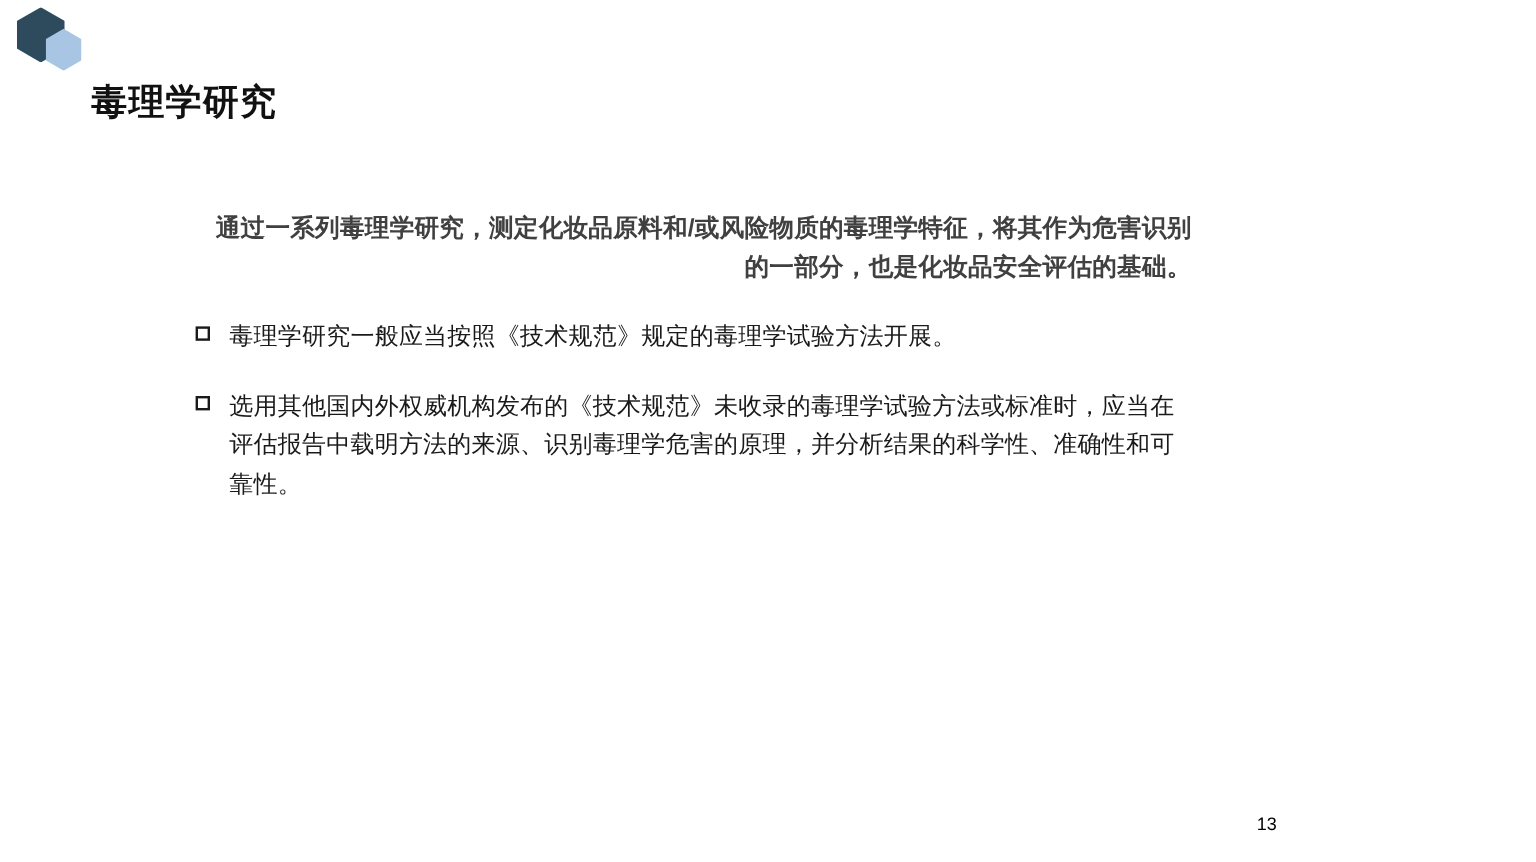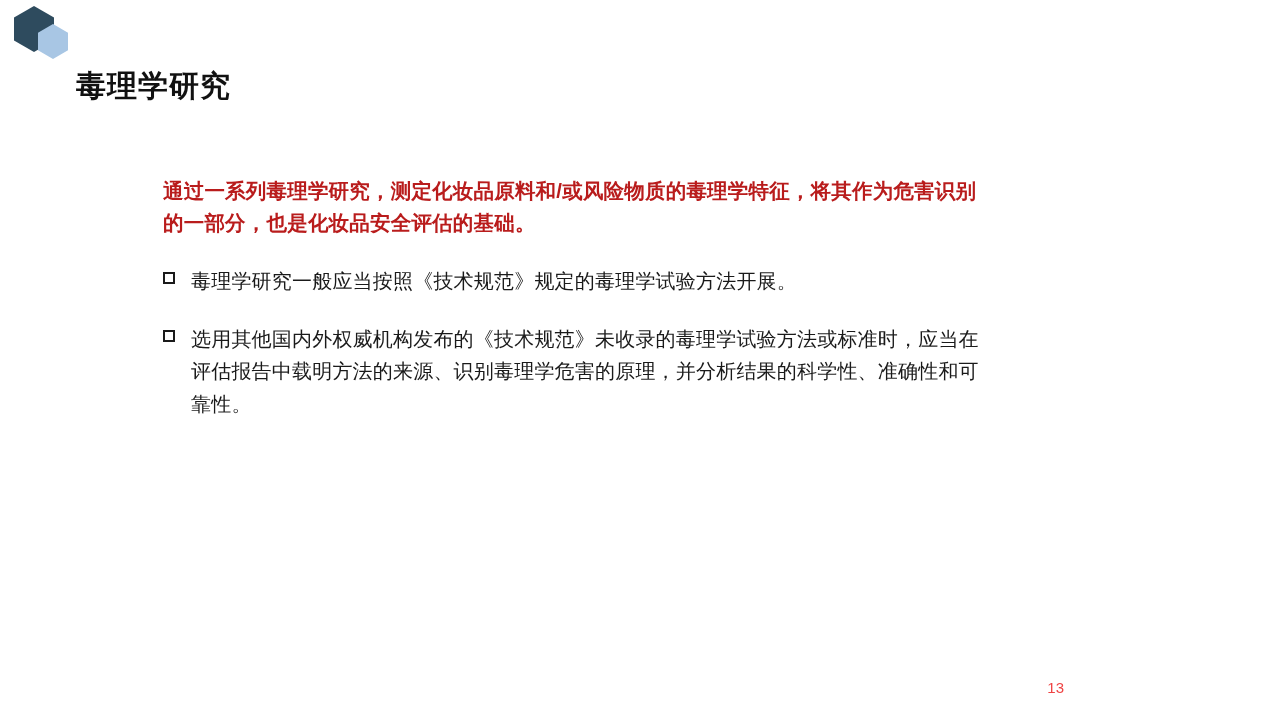--- a/index.html
+++ b/index.html
@@ -69,24 +69,25 @@
   
   .content {
     position: absolute;
     left: 163px;
     top: 175px;
     width: 830px;
   }
   .lead {
     font-size: 20.5px;
     font-weight: bold;
-    color: #b91c1c;
+    color: #404040;
     line-height: 1.55;
     margin: 0 0 26px 0;
     letter-spacing: 0.2px;
+    text-align: right;
   }
   .bullet {
     position: relative;
     padding-left: 28px;
     font-size: 20px;
     color: #1a1a1a;
     line-height: 1.62;
     margin-bottom: 26px;
     letter-spacing: 0.2px;
     font-family: Liberation Serif, serif;
@@ -100,21 +101,21 @@
     border: 2px solid #1a1a1a;
     box-sizing: border-box;
   }
 
   
   .page-number {
     position: absolute;
     right: 96px;
     bottom: 22px;
     font-size: 15px;
-    color: #ef4444;
+    color: #000000;
   }
 </style>
 </head>
 <body>
 
 <div class="slide">
 
   <div class="hex hex-tl-dark"></div>
   <div class="hex hex-tl-light"></div>
   <div class="hex hex-tr-mid"></div>

